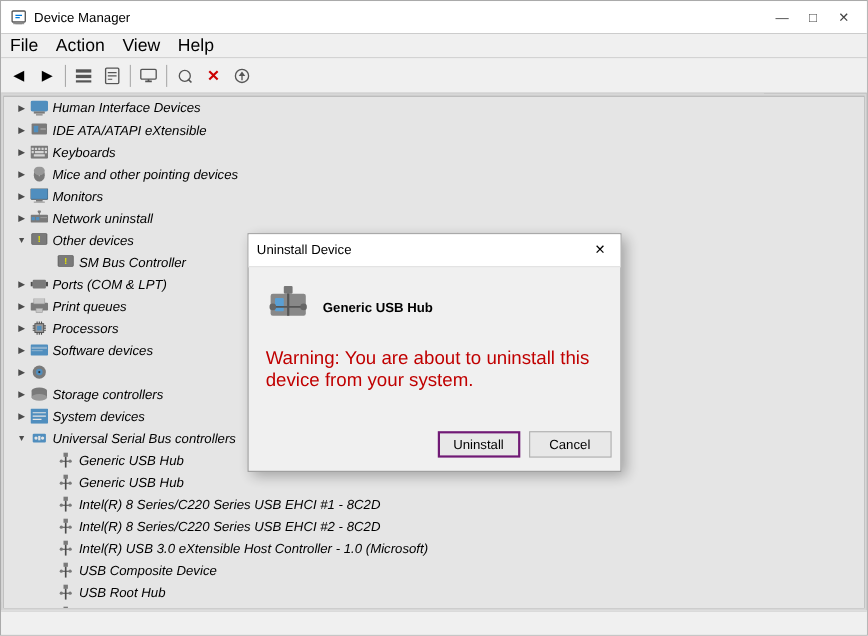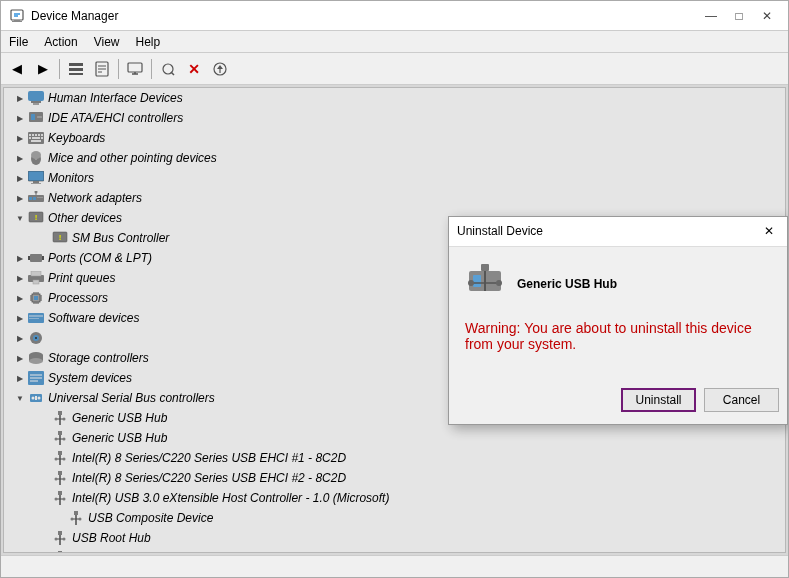--- a/index.html
+++ b/index.html
@@ -70,21 +70,21 @@
       height: 22px;
       background: #f0f0f0;
       display: flex;
       align-items: center;
       border-bottom: 1px solid #ccc;
     }
 
     .menu-item {
       padding: 2px 8px;
       cursor: pointer;
-      font-size: 12px;
+      font-size: 16px;
       color: #000;
     }
 
     
     .toolbar {
       height: 32px;
       background: #f0f0f0;
       display: flex;
       align-items: center;
       padding: 0 4px;
@@ -181,21 +181,21 @@
       font-size: 12px;
     }
 
     
     .dialog-overlay {
       position: absolute;
       top: 0; left: 0; right: 0; bottom: 0;
       background: rgba(0,0,0,0.1);
       display: flex;
       align-items: center;
-      justify-content: flex-end;
+      justify-content: center;
       z-index: 100;
     }
 
     .dialog {
       background: #f0f0f0;
       border: 1px solid #999;
       box-shadow: 4px 4px 12px rgba(0,0,0,0.3);
       width: 340px;
     }
 
@@ -243,21 +243,21 @@
       color: #444;
     }
 
     .dialog-device-name {
       font-size: 12px;
       font-weight: bold;
       color: #000;
     }
 
     .dialog-warning {
-      font-size: 14px;
+      font-size: 17px;
       color: #c00000;
       margin-bottom: 20px;
     }
 
     .dialog-buttons {
       display: flex;
       justify-content: flex-end;
       gap: 8px;
       padding: 0 8px 12px 8px;
     }
@@ -370,21 +370,21 @@
 
       <div class="tree-item" style="padding-left:8px">
         <div class="tree-expand">▶</div>
         <div class="tree-icon">
           <svg width="16" height="14" viewBox="0 0 16 14">
               <rect x="1" y="1" width="14" height="10" rx="1" fill="#888"></rect>
               <rect x="3" y="3" width="4" height="6" rx="0.5" fill="#5a9fd4"></rect>
               <rect x="9" y="5" width="5" height="2" rx="0.5" fill="#aaa"></rect>
             </svg>
         </div>
-        <span class="tree-label">IDE ATA/EHCI controllers</span>
+        <span class="tree-label">IDE ATA/ATAPI eXtensible</span>
       </div>
 
       <div class="tree-item" style="padding-left:8px">
         <div class="tree-expand">▶</div>
         <div class="tree-icon">
           <svg width="16" height="12" viewBox="0 0 16 12">
               <rect x="0" y="0" width="16" height="12" rx="1" fill="#888"></rect>
               <rect x="1" y="2" width="2" height="2" fill="#eee" rx="0.3"></rect>
               <rect x="4" y="2" width="2" height="2" fill="#eee" rx="0.3"></rect>
               <rect x="7" y="2" width="2" height="2" fill="#eee" rx="0.3"></rect>
@@ -428,21 +428,21 @@
         <div class="tree-icon">
           <svg width="16" height="14" viewBox="0 0 16 14">
               <rect x="0" y="4" width="16" height="7" rx="1" fill="#888"></rect>
               <rect x="1" y="6" width="3" height="3" fill="#5a9fd4" rx="0.3"></rect>
               <rect x="5" y="6" width="3" height="3" fill="#5a9fd4" rx="0.3"></rect>
               <rect x="9" y="6" width="6" height="1" fill="#aaa"></rect>
               <circle cx="8" cy="1" r="1.5" fill="#888"></circle>
               <line x1="8" y1="2" x2="8" y2="4" stroke="#888" stroke-width="1"></line>
             </svg>
         </div>
-        <span class="tree-label">Network adapters</span>
+        <span class="tree-label">Network uninstall</span>
       </div>
 
       <div class="tree-item" style="padding-left:8px">
         <div class="tree-expand">▼</div>
         <div class="tree-icon">
           <svg width="16" height="14" viewBox="0 0 16 14">
               <rect x="1" y="1" width="14" height="10" rx="1" fill="#888" stroke="#555" stroke-width="0.5"></rect>
               <text x="8" y="9" text-anchor="middle" fill="#ff0" font-size="8" font-weight="bold">!</text>
             </svg>
         </div>
@@ -631,21 +631,21 @@
               <rect x="4" y="0" width="4" height="4" fill="#888"></rect>
               <line x1="6" y1="4" x2="6" y2="14" stroke="#555" stroke-width="1.5"></line>
               <line x1="2" y1="8" x2="10" y2="8" stroke="#555" stroke-width="1"></line>
               <circle cx="2" cy="8" r="1.5" fill="#888"></circle>
               <circle cx="10" cy="8" r="1.5" fill="#888"></circle>
             </svg>
         </div>
         <span class="tree-label">Intel(R) USB 3.0 eXtensible Host Controller - 1.0 (Microsoft)</span>
       </div>
 
-      <div class="tree-item" style="padding-left:56px">
+      <div class="tree-item" style="padding-left:40px">
         <div class="tree-expand" style="width:8px"></div>
         <div class="tree-icon">
           <svg width="12" height="14" viewBox="0 0 12 14">
               <rect x="4" y="0" width="4" height="4" fill="#888"></rect>
               <line x1="6" y1="4" x2="6" y2="14" stroke="#555" stroke-width="1.5"></line>
               <line x1="2" y1="8" x2="10" y2="8" stroke="#555" stroke-width="1"></line>
               <circle cx="2" cy="8" r="1.5" fill="#888"></circle>
               <circle cx="10" cy="8" r="1.5" fill="#888"></circle>
             </svg>
         </div>

